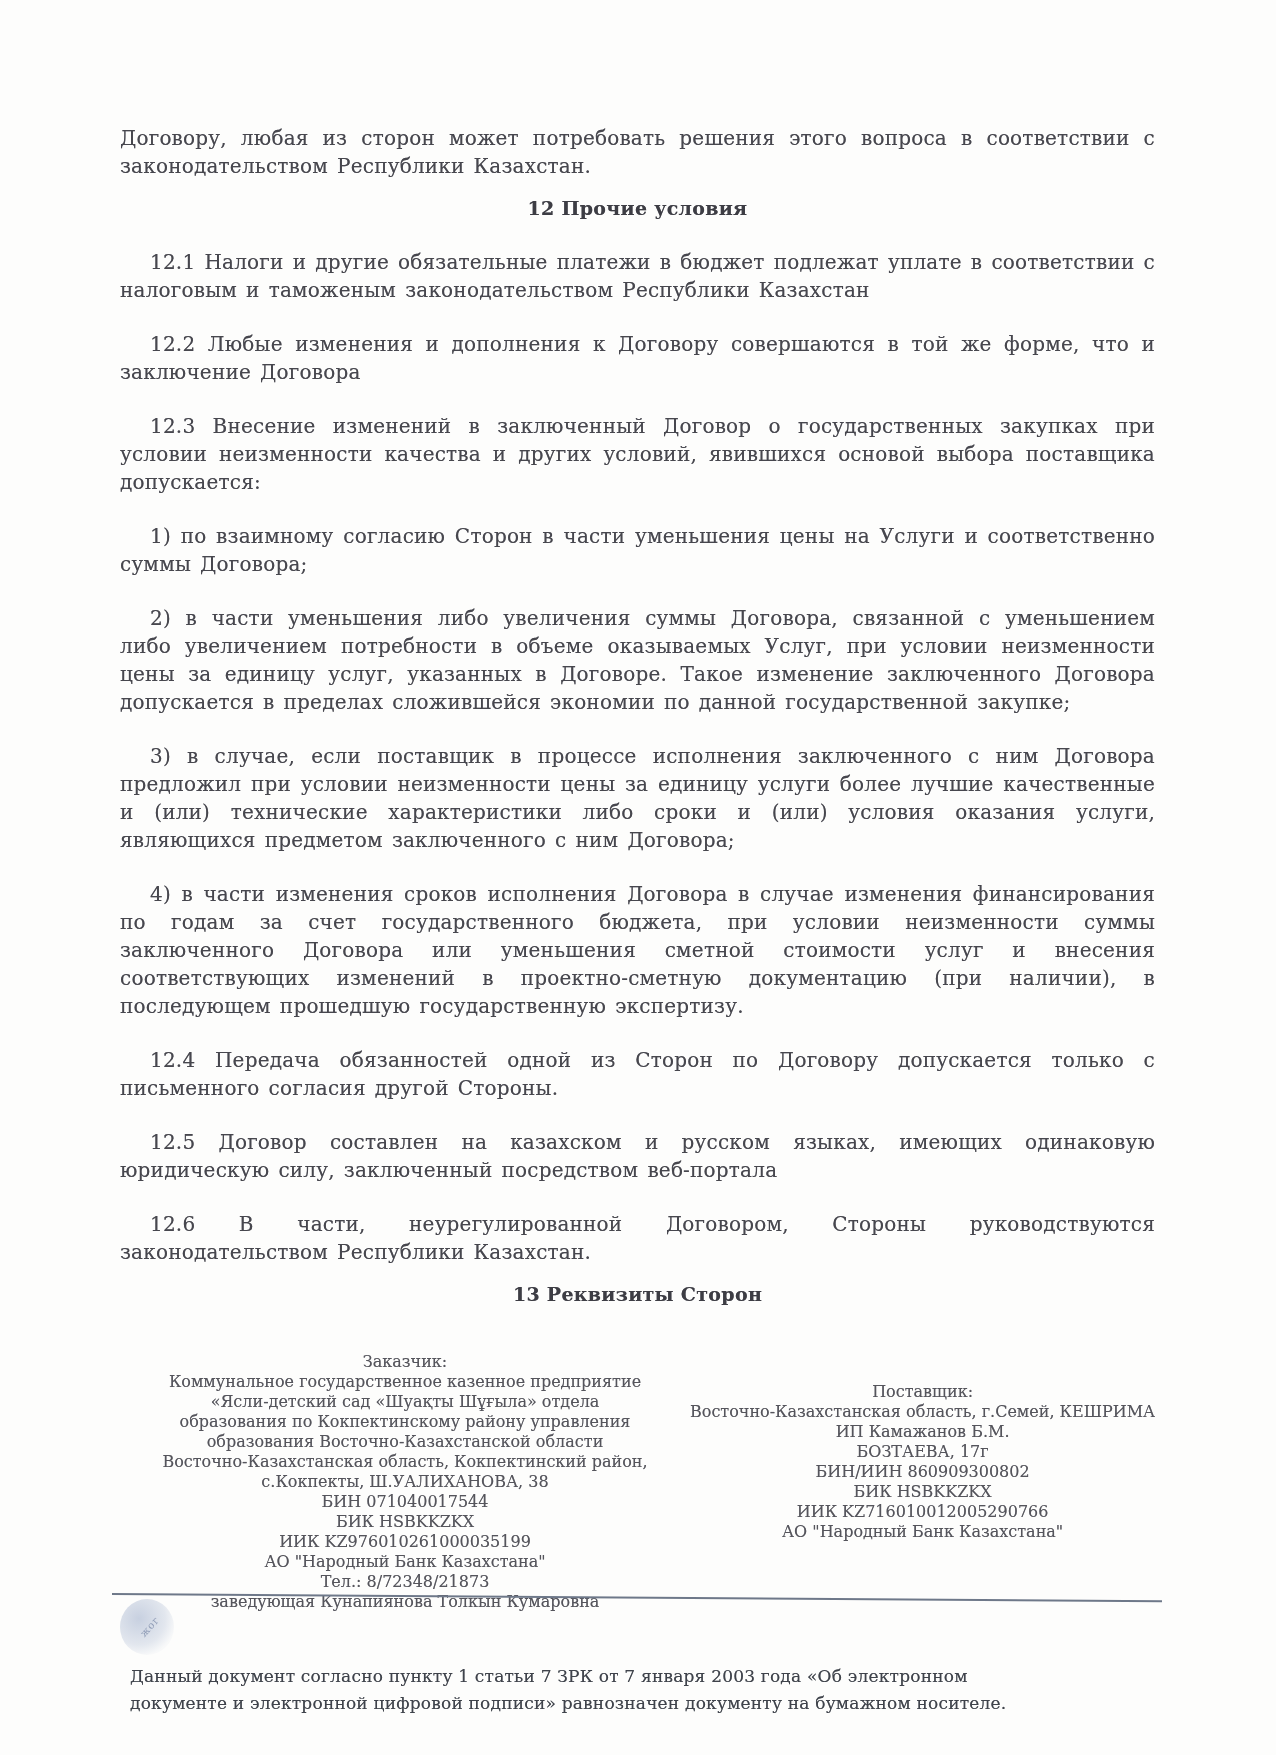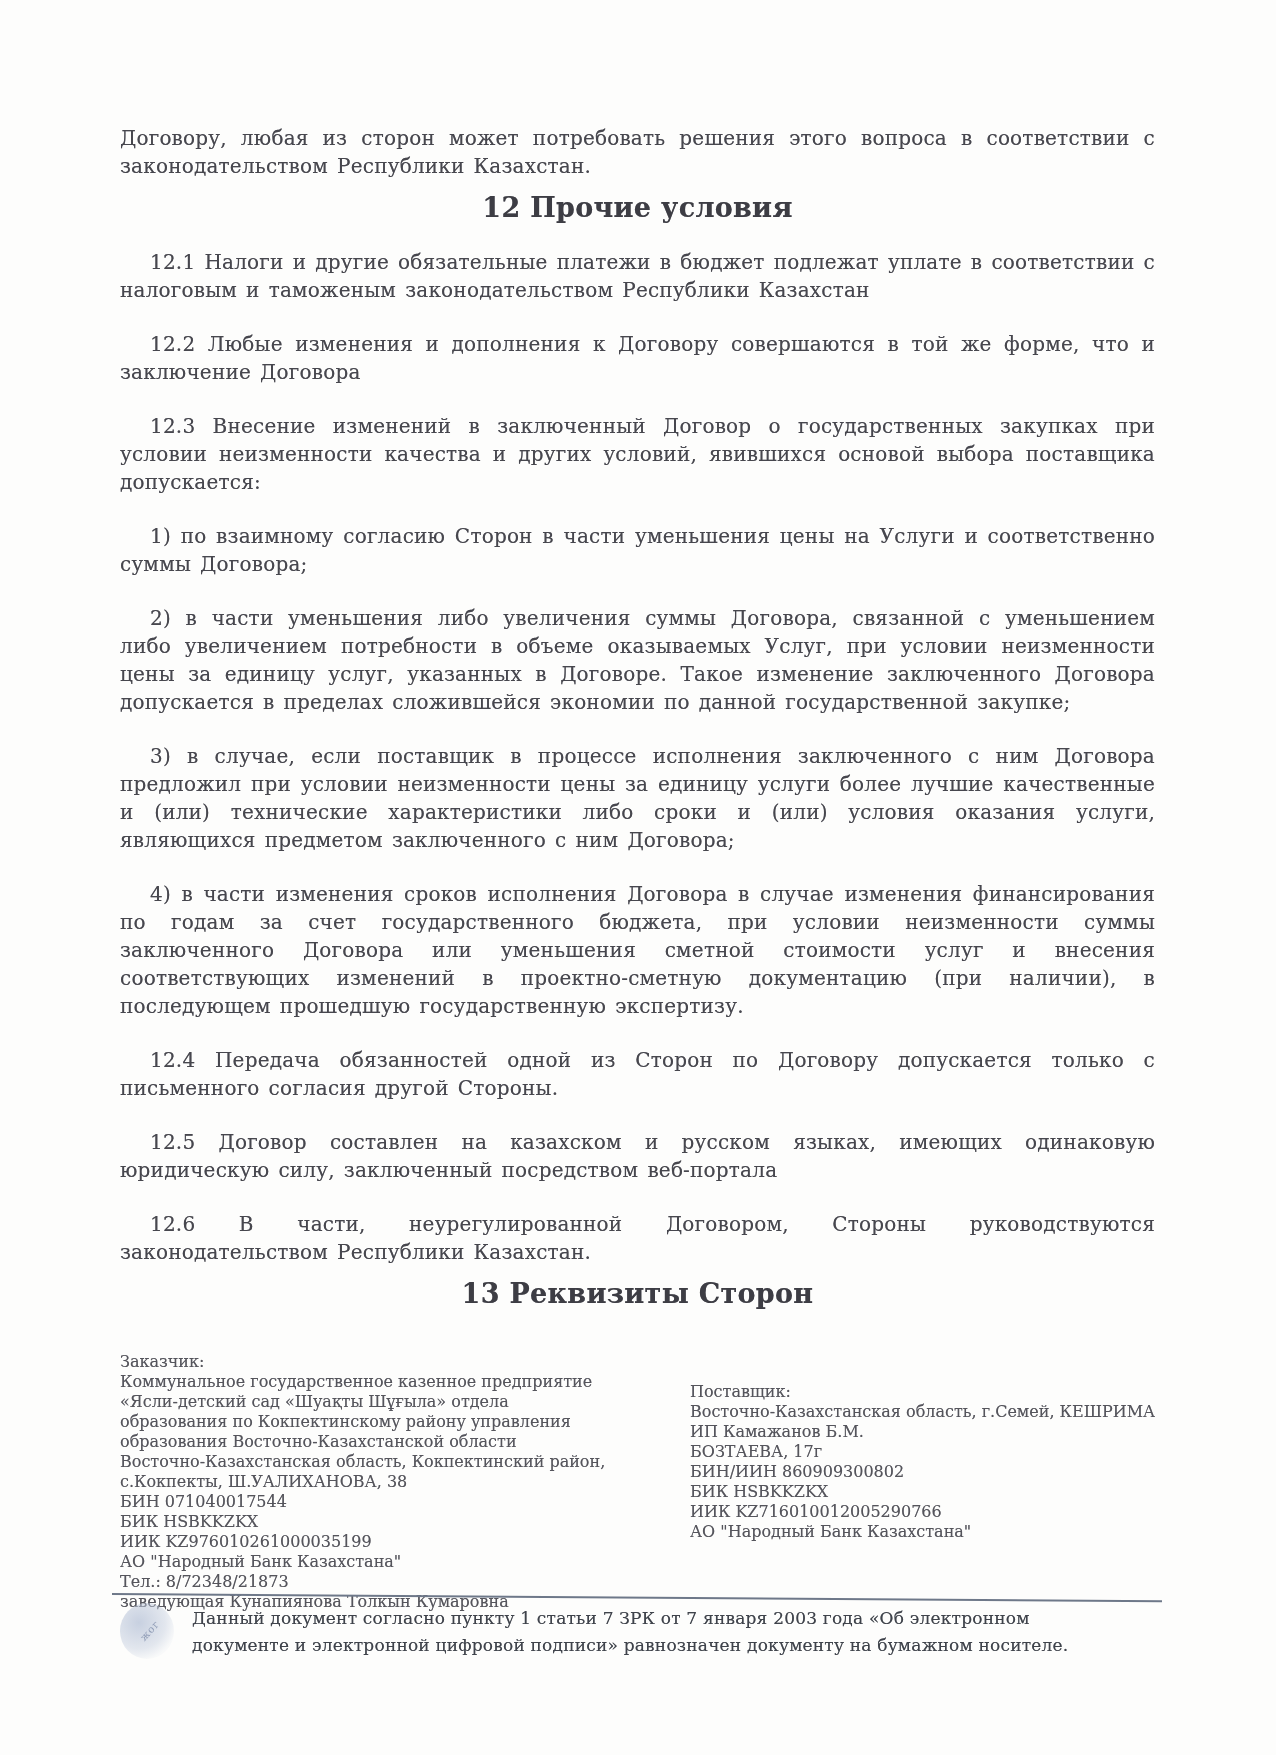--- a/index.html
+++ b/index.html
@@ -30,32 +30,33 @@
     text-indent: 30px;
     letter-spacing: 0.2px;
     word-spacing: 2.5px;
     text-shadow: 0 0 0.3px rgba(70,70,80,0.55);
   }
   .para.no-indent {
     margin-top: 0;
     text-indent: 0;
   }
   .heading {
-    font-size: 27px;
+    font-size: 19px;
     line-height: 28px;
     font-weight: bold;
     text-align: center;
     color: var(--heading-ink, #3d3d44);
     margin: 14px 0 0 0;
     letter-spacing: 0.3px;
     text-shadow: 0 0 0.3px rgba(60,60,70,0.55);
   }
   .requisites {
     display: flex;
     margin-top: 44px;
+    text-align: center;
   }
   .req-col {
     font-size: 16px;
     line-height: 20px;
     color: var(--requisites-ink, #55555c);
     text-shadow: 0 0 0.3px rgba(80,80,90,0.5);
   }
   .req-col.customer {
     flex: 0 0 570px;
     width: 570px;
@@ -75,22 +76,23 @@
   }
   .footer-rule {
     width: 1050px;
     height: 2px;
     background: var(--footer-line, #6e7889);
     transform: rotate(0.4deg);
     transform-origin: left center;
   }
   .footer-row {
     display: flex;
-    align-items: flex-end;
+    align-items: flex-start;
     margin-top: 2px;
+    flex-direction: column;
   }
   .stamp {
     flex: 0 0 auto;
     width: 54px;
     height: 56px;
     margin: 2px 0 0 8px;
     border-radius: 50%;
     background:
       radial-gradient(circle at 35% 35%,
         rgba(186,197,217,0.8),

